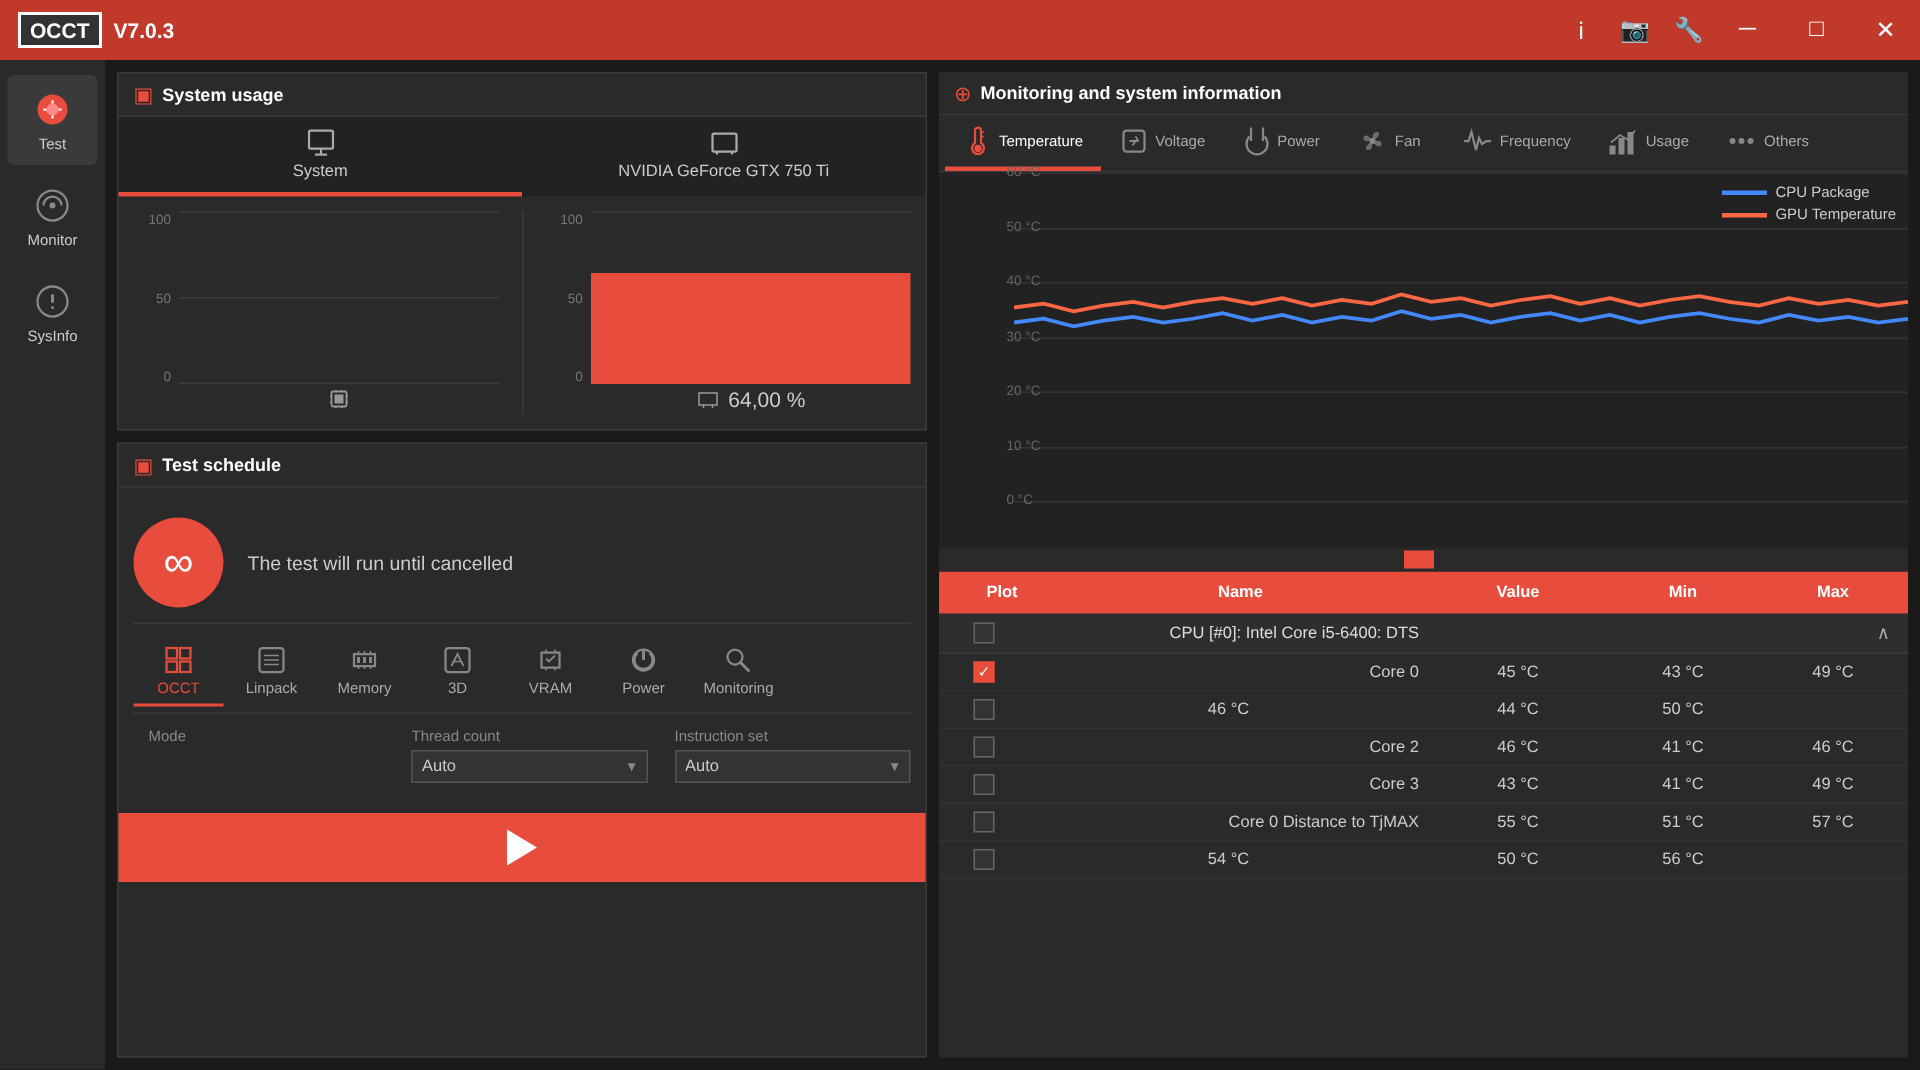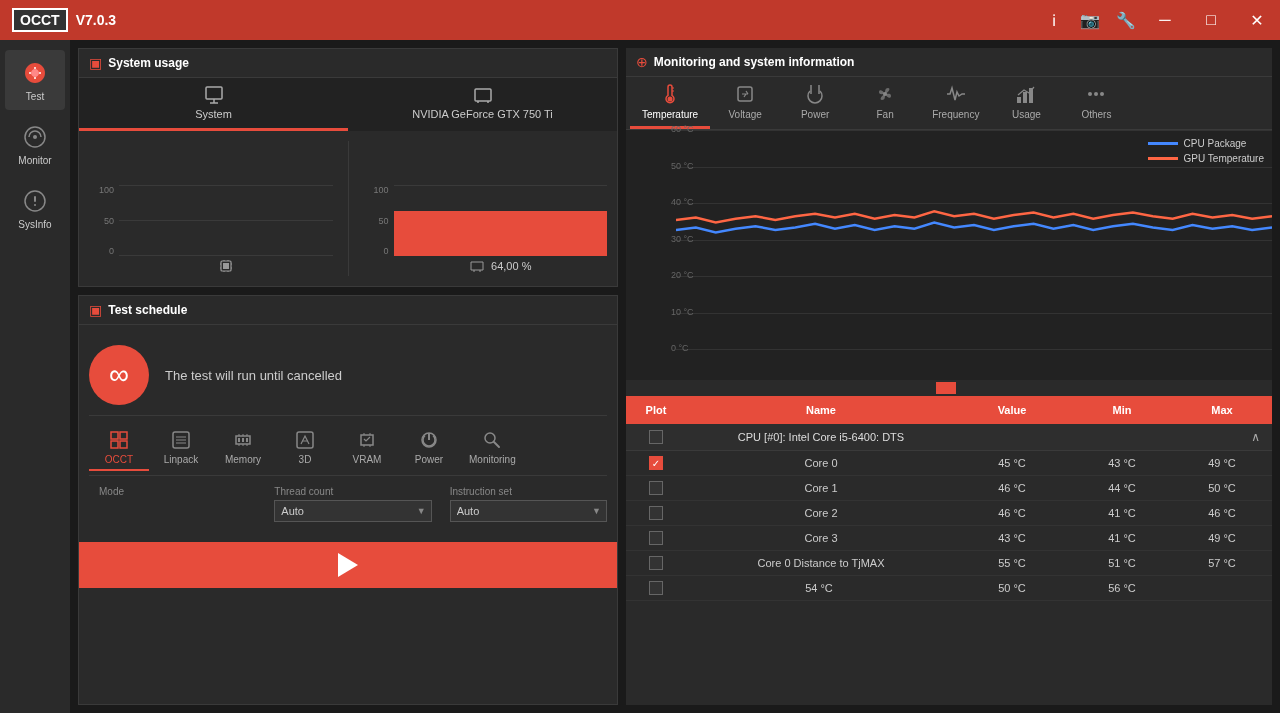--- a/index.html
+++ b/index.html
@@ -183,21 +183,20 @@
 
     .usage-chart-area {
       padding: 10px;
       display: flex;
       gap: 10px;
       height: 155px;
     }
     .chart-section {
       flex: 1;
       position: relative;
-      margin-top: 44px;
     }
     .chart-lines {
       position: absolute;
       top: 0; left: 30px; right: 0; bottom: 20px;
       display: flex;
       flex-direction: column;
       justify-content: space-between;
     }
     .chart-line {
       border-top: 1px solid #3a3a3a;
@@ -238,21 +237,21 @@
       bottom: 0;
       left: 30px;
       right: 0;
       height: 20px;
       display: flex;
       align-items: center;
       justify-content: center;
       gap: 6px;
     }
     .chart-bottom-value {
-      font-size: 11px;
+      font-size: 14px;
       color: #ccc;
     }
 
     
     .chart-divider {
       width: 1px;
       background: #3a3a3a;
       margin: 0 5px;
     }
 
@@ -399,21 +398,21 @@
 
     
     .monitoring-tabs {
       display: flex;
       background: #2a2a2a;
       border-bottom: 1px solid #3a3a3a;
       padding: 0 4px;
     }
     .mon-tab {
       display: flex;
-      flex-direction: column;
+      flex-direction: row;
       align-items: center;
       gap: 4px;
       padding: 6px 12px;
       cursor: pointer;
       border-bottom: 3px solid transparent;
       min-width: 70px;
     }
     .mon-tab.active {
       border-bottom-color: #e74c3c;
     }
@@ -491,20 +490,21 @@
       flex: 1;
       overflow-y: auto;
       background: #2a2a2a;
     }
     .table-header {
       display: grid;
       grid-template-columns: 60px 1fr 120px 100px 100px;
       background: #e74c3c;
       position: sticky;
       top: 0;
+      padding-left: 12px;
     }
     .table-header-cell {
       padding: 8px 6px;
       color: #fff;
       font-size: 11px;
       font-weight: bold;
       text-align: center;
     }
     .table-group-row {
       display: grid;
@@ -519,21 +519,21 @@
       border-bottom: 1px solid #333;
       background: #2a2a2a;
       align-items: center;
     }
     .table-cell {
       padding: 6px 6px;
       font-size: 11px;
       color: #ccc;
       text-align: center;
     }
-    .table-cell.name { text-align: center; padding-left: 10px; }
+    .table-cell.name { text-align: right; padding-left: 10px; }
     .checkbox-cell {
       display: flex;
       align-items: center;
       justify-content: center;
       padding: 4px;
     }
     .cb {
       width: 14px;
       height: 14px;
       border: 1px solid #666;
@@ -934,21 +934,20 @@
           <div class="table-cell name">Core 0</div>
           <div class="table-cell">45 °C</div>
           <div class="table-cell">43 °C</div>
           <div class="table-cell">49 °C</div>
         </div>
 
         <div class="table-row">
           <div class="checkbox-cell">
             <div class="cb"></div>
           </div>
-          <div class="table-cell name">Core 1</div>
           <div class="table-cell">46 °C</div>
           <div class="table-cell">44 °C</div>
           <div class="table-cell">50 °C</div>
         </div>
 
         <div class="table-row">
           <div class="checkbox-cell">
             <div class="cb"></div>
           </div>
           <div class="table-cell name">Core 2</div>

